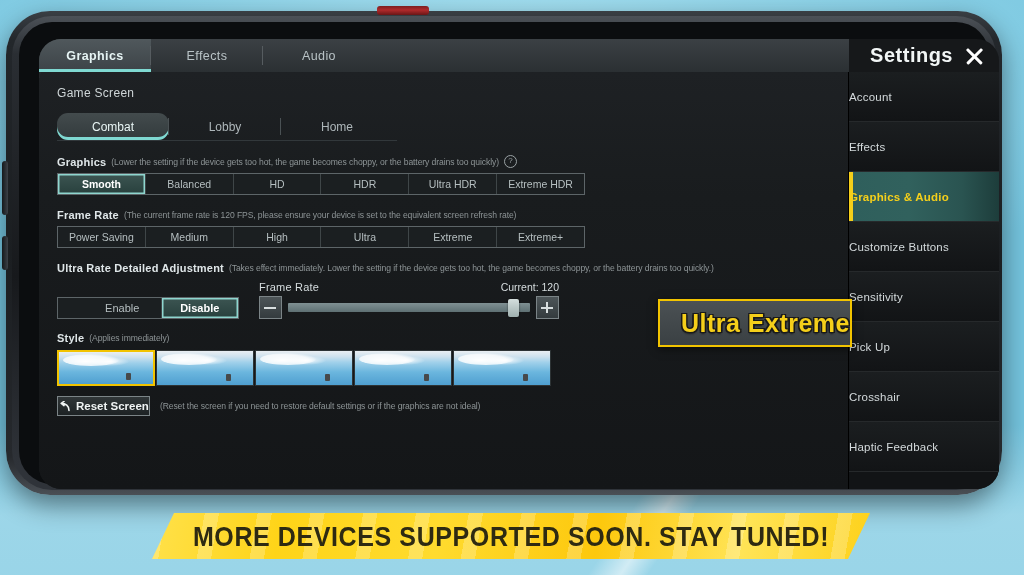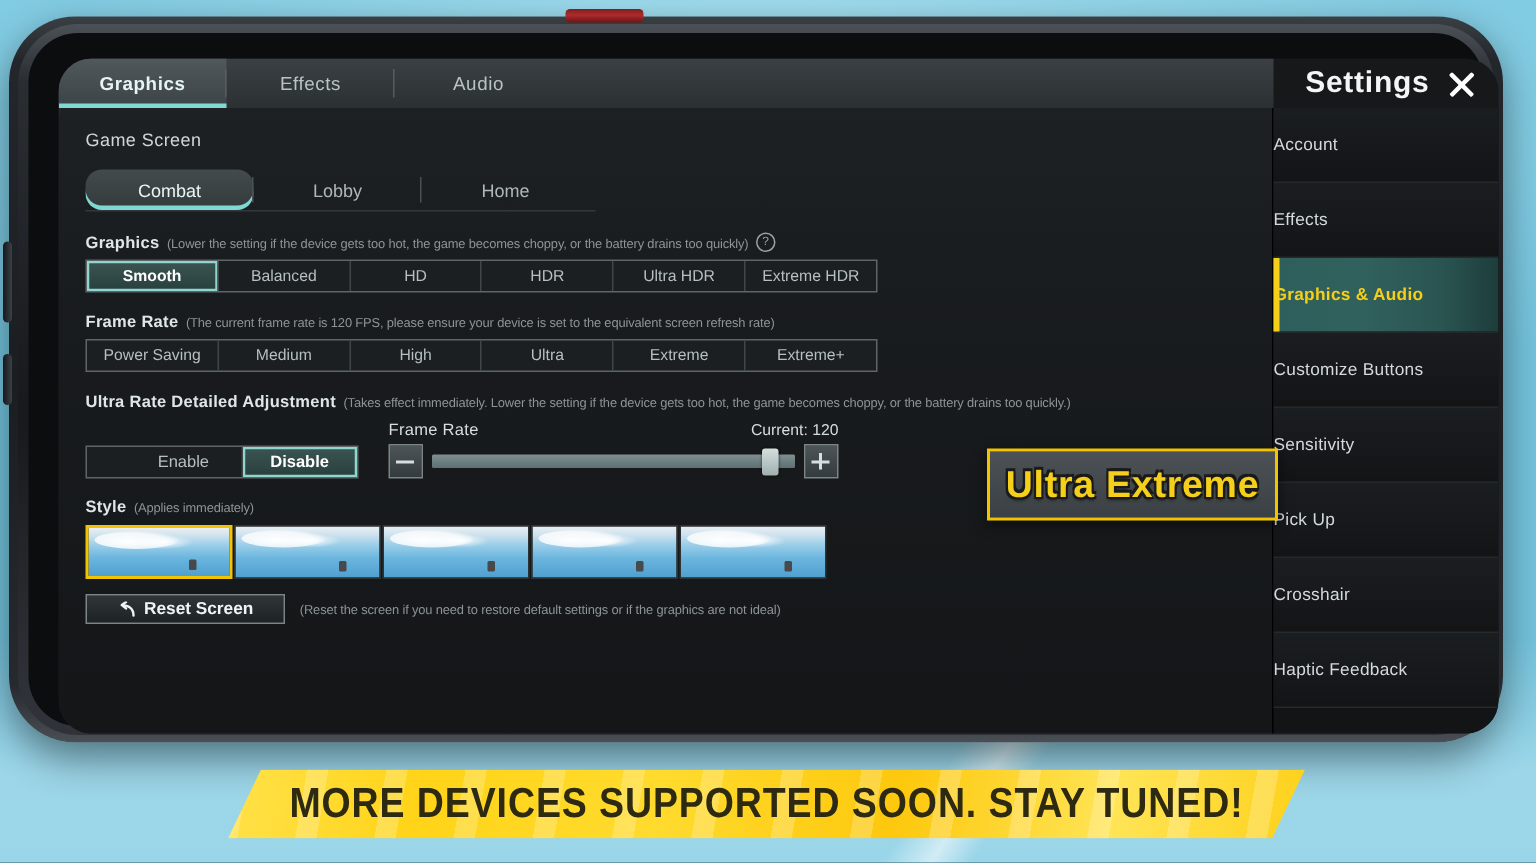--- a/index.html
+++ b/index.html
@@ -179,21 +179,21 @@
     background:radial-gradient(ellipse at 40% 60%, #ffffff 0%, rgba(255,255,255,.75) 55%, rgba(255,255,255,0) 75%);
   }
   .thumb .cloud2{
     position:absolute;left:30px;top:5px;width:40px;height:9px;border-radius:50%;
     background:radial-gradient(ellipse at 50% 50%, rgba(255,255,255,.95) 0%, rgba(255,255,255,0) 72%);
   }
   .thumb .tree{position:absolute;right:22px;bottom:4px;width:5px;height:7px;background:#47494a;border-radius:1px;}
   
   #reset-row{margin-top:10px;display:flex;align-items:center;gap:10px;}
   #reset-btn{
-    display:flex;align-items:center;gap:5px;padding:3px 20px;border:1px solid #7b8487;
+    display:flex;align-items:center;gap:5px;padding:3px 0;border:1px solid #7b8487;
     background:linear-gradient(to bottom,#303638,#1d2224);cursor:pointer;
   }
   #reset-btn span.t{color:#f0f4f4;font-size:11.5px;font-weight:bold;}
   .undo{width:13px;height:11px;position:relative;}
   .undo svg{display:block;}
   
   #sidebar{
     position:absolute;right:0;top:33px;width:150px;bottom:0;
     background:#121416;border-left:1px solid #000;
   }
@@ -207,21 +207,21 @@
     color:#f5cf1a;font-weight:bold;
     background:linear-gradient(to right,#2f5f5c 0%,#31615d 40%,#2a5451 75%,#1d3d3b 100%);
   }
   .side-item.active::before{
     content:"";position:absolute;left:0;top:0;bottom:0;width:3.5px;background:#f5cf1a;
   }
   
   #badge{
     position:absolute;left:619px;top:260px;width:190px;height:44px;
     border:2.5px solid #f2c400;background:linear-gradient(to bottom,#4b5154,#3a4043);
-    display:flex;align-items:center;justify-content:center;
+    display:flex;align-items:center;justify-content:flex-end;
     box-shadow:0 2px 8px rgba(0,0,0,.55);
   }
   #badge span{
     font-size:25px;font-weight:bold;color:#f5cf1a;letter-spacing:.5px;
     text-shadow:-1.4px -1.4px 0 #1a1a1a,1.4px -1.4px 0 #1a1a1a,-1.4px 1.4px 0 #1a1a1a,1.4px 1.4px 0 #1a1a1a, 0 2px 2px rgba(0,0,0,.6);
   }
   
   #banner{
     position:absolute;left:152px;top:513px;width:718px;height:46px;
     background:linear-gradient(100deg,#ffe14a 0%,#ffd418 18%,#ffdb2e 40%,#fdc80d 62%,#ffe456 82%,#fdd11a 100%);

